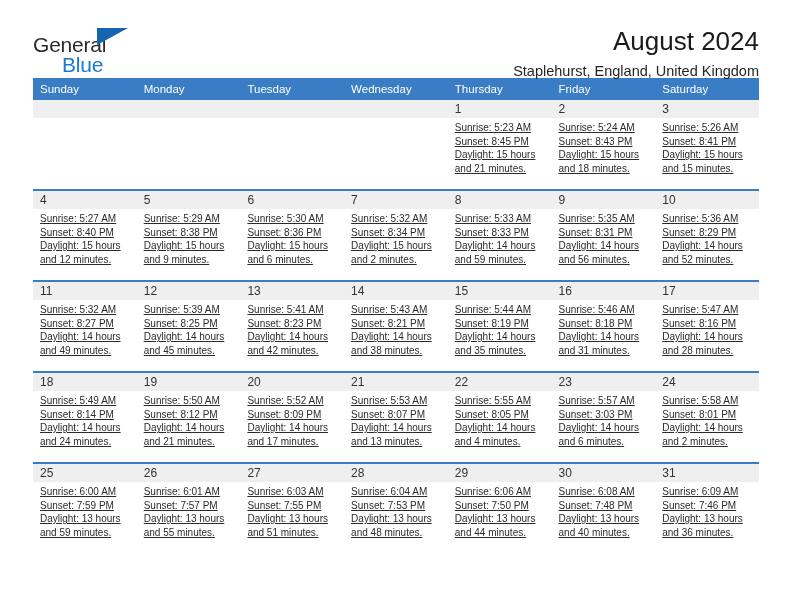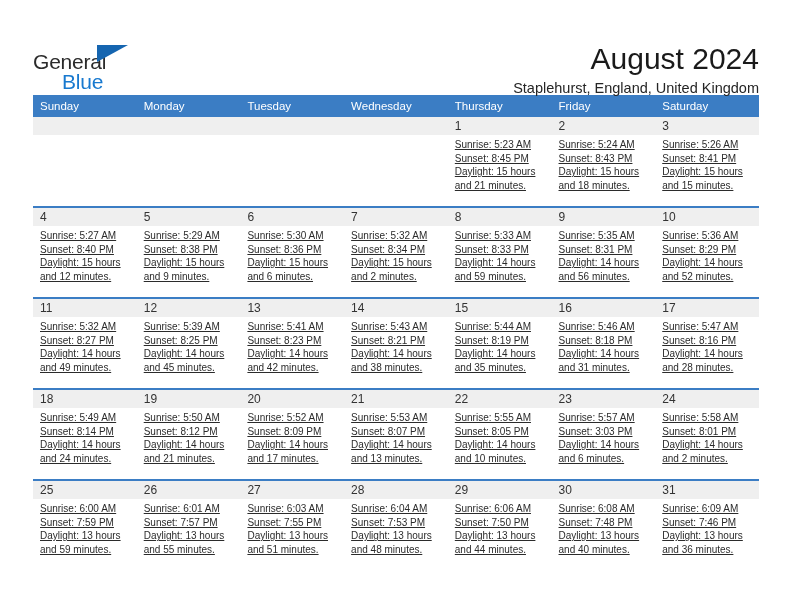--- a/index.html
+++ b/index.html
@@ -12,21 +12,21 @@
     height: 612px;
     font-family: "Liberation Sans", sans-serif;
     color: #1a1a1a;
     overflow: hidden;
   }
   .page {
     position: relative;
     width: 792px;
     height: 612px;
     box-sizing: border-box;
-    padding: 17px 33px;
+    padding: 0 33px;
   }
 
   
   .topbar {
     display: flex;
     align-items: flex-start;
     justify-content: space-between;
     padding-top: 26px;
     height: 72px;
     box-sizing: border-box;
@@ -60,21 +60,21 @@
     color: #1879cf;
     margin-left: 29px;
     margin-top: -2px;
     letter-spacing: -0.2px;
   }
   .titles {
     text-align: right;
     padding-top: 0px;
   }
   .cal-title {
-    font-size: 30px;
+    font-size: 26px;
     line-height: 31px;
     color: #1a1a1a;
     font-weight: 400;
   }
   .cal-sub {
     font-size: 14.5px;
     line-height: 20px;
     color: #252525;
     margin-top: 4px;
     font-weight: 400;
@@ -425,21 +425,21 @@
               </div>
             </div>
           </td>
           <td>
             <div class="cell">
               <div class="daynum">22</div>
               <div class="info">
                 <div>Sunrise: 5:55 AM</div>
                 <div>Sunset: 8:05 PM</div>
                 <div>Daylight: 14 hours</div>
-                <div>and 10 minutes.</div>
+                <div>and 4 minutes.</div>
               </div>
             </div>
           </td>
           <td>
             <div class="cell">
               <div class="daynum">23</div>
               <div class="info">
                 <div>Sunrise: 5:57 AM</div>
                 <div>Sunset: 3:03 PM</div>
                 <div>Daylight: 14 hours</div>

